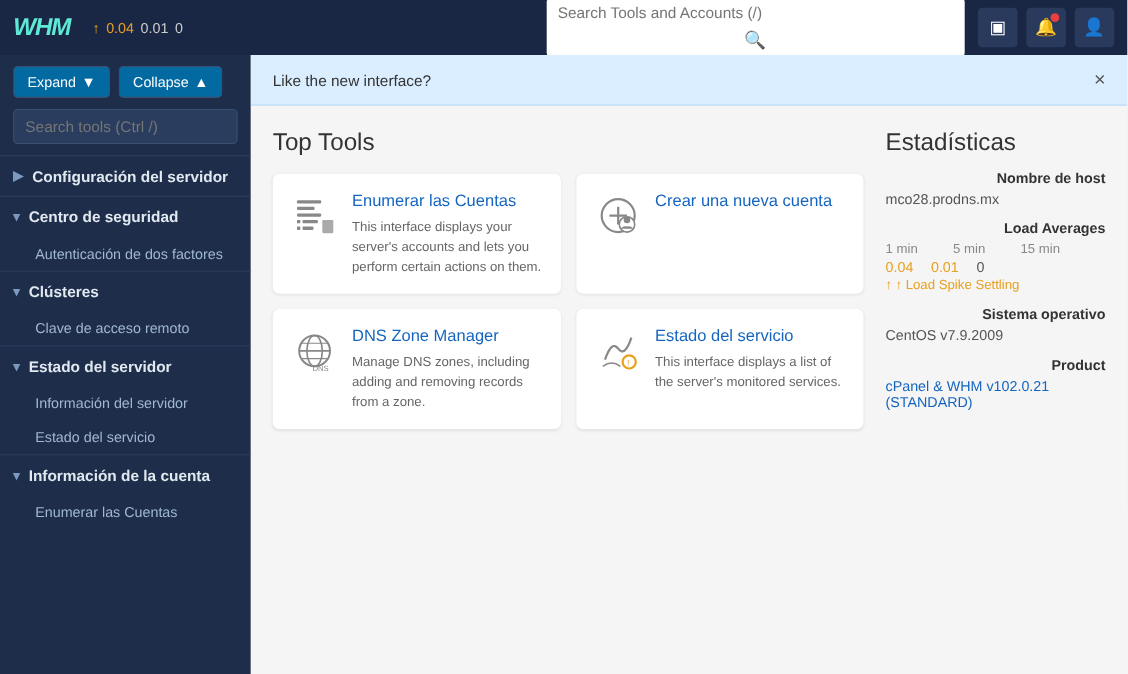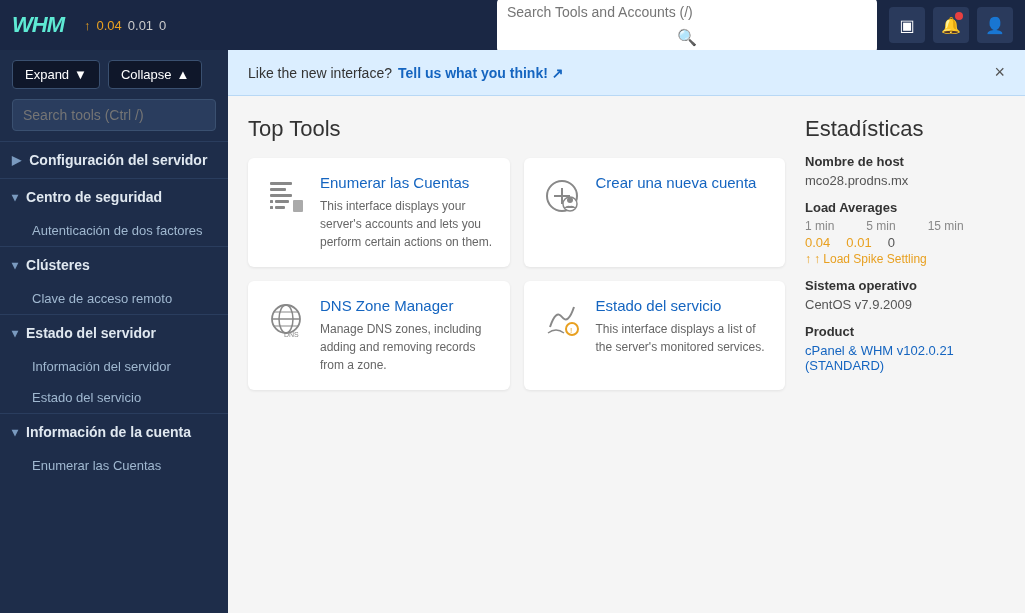--- a/index.html
+++ b/index.html
@@ -105,21 +105,21 @@
       flex-direction: column;
       flex-shrink: 0;
       overflow-y: auto;
     }
     .sidebar-btn-row {
       display: flex;
       gap: 8px;
       padding: 10px 12px;
     }
     .sidebar-btn {
-      background: #0f172a;
+      background: #0369a1;
       border: 1px solid #3a5070;
       color: white;
       border-radius: 4px;
       padding: 6px 12px;
       cursor: pointer;
       font-size: 13px;
       display: flex;
       align-items: center;
       gap: 5px;
     }
@@ -249,20 +249,21 @@
       color: #333;
       margin-bottom: 4px;
       font-weight: 400;
     }
     .stat-label {
       font-size: 13px;
       font-weight: 700;
       color: #333;
       margin-top: 12px;
       margin-bottom: 4px;
+      text-align: right;
     }
     .stat-value {
       font-size: 13px;
       color: #555;
     }
     .stat-value a { color: #1565c0; text-decoration: none; }
     .load-row {
       display: flex;
       gap: 32px;
       font-size: 12px;
@@ -374,24 +375,20 @@
         <span>Información de la cuenta</span>
       </div>
       <div class="sidebar-item">Enumerar las Cuentas</div>
     </div>
   </div>
 
   <div class="content">
 
     <div class="banner">
       <span>Like the new interface?</span>
-      <a href="#" class="banner-link">
-        <span>Tell us what you think!</span>
-        <span>↗</span>
-      </a>
       <button class="banner-close">×</button>
     </div>
 
     <div class="content-inner">
 
       <div class="tools-section">
         <h2>Top Tools</h2>
         <div class="tools-grid">
 
           <div class="tool-card">

